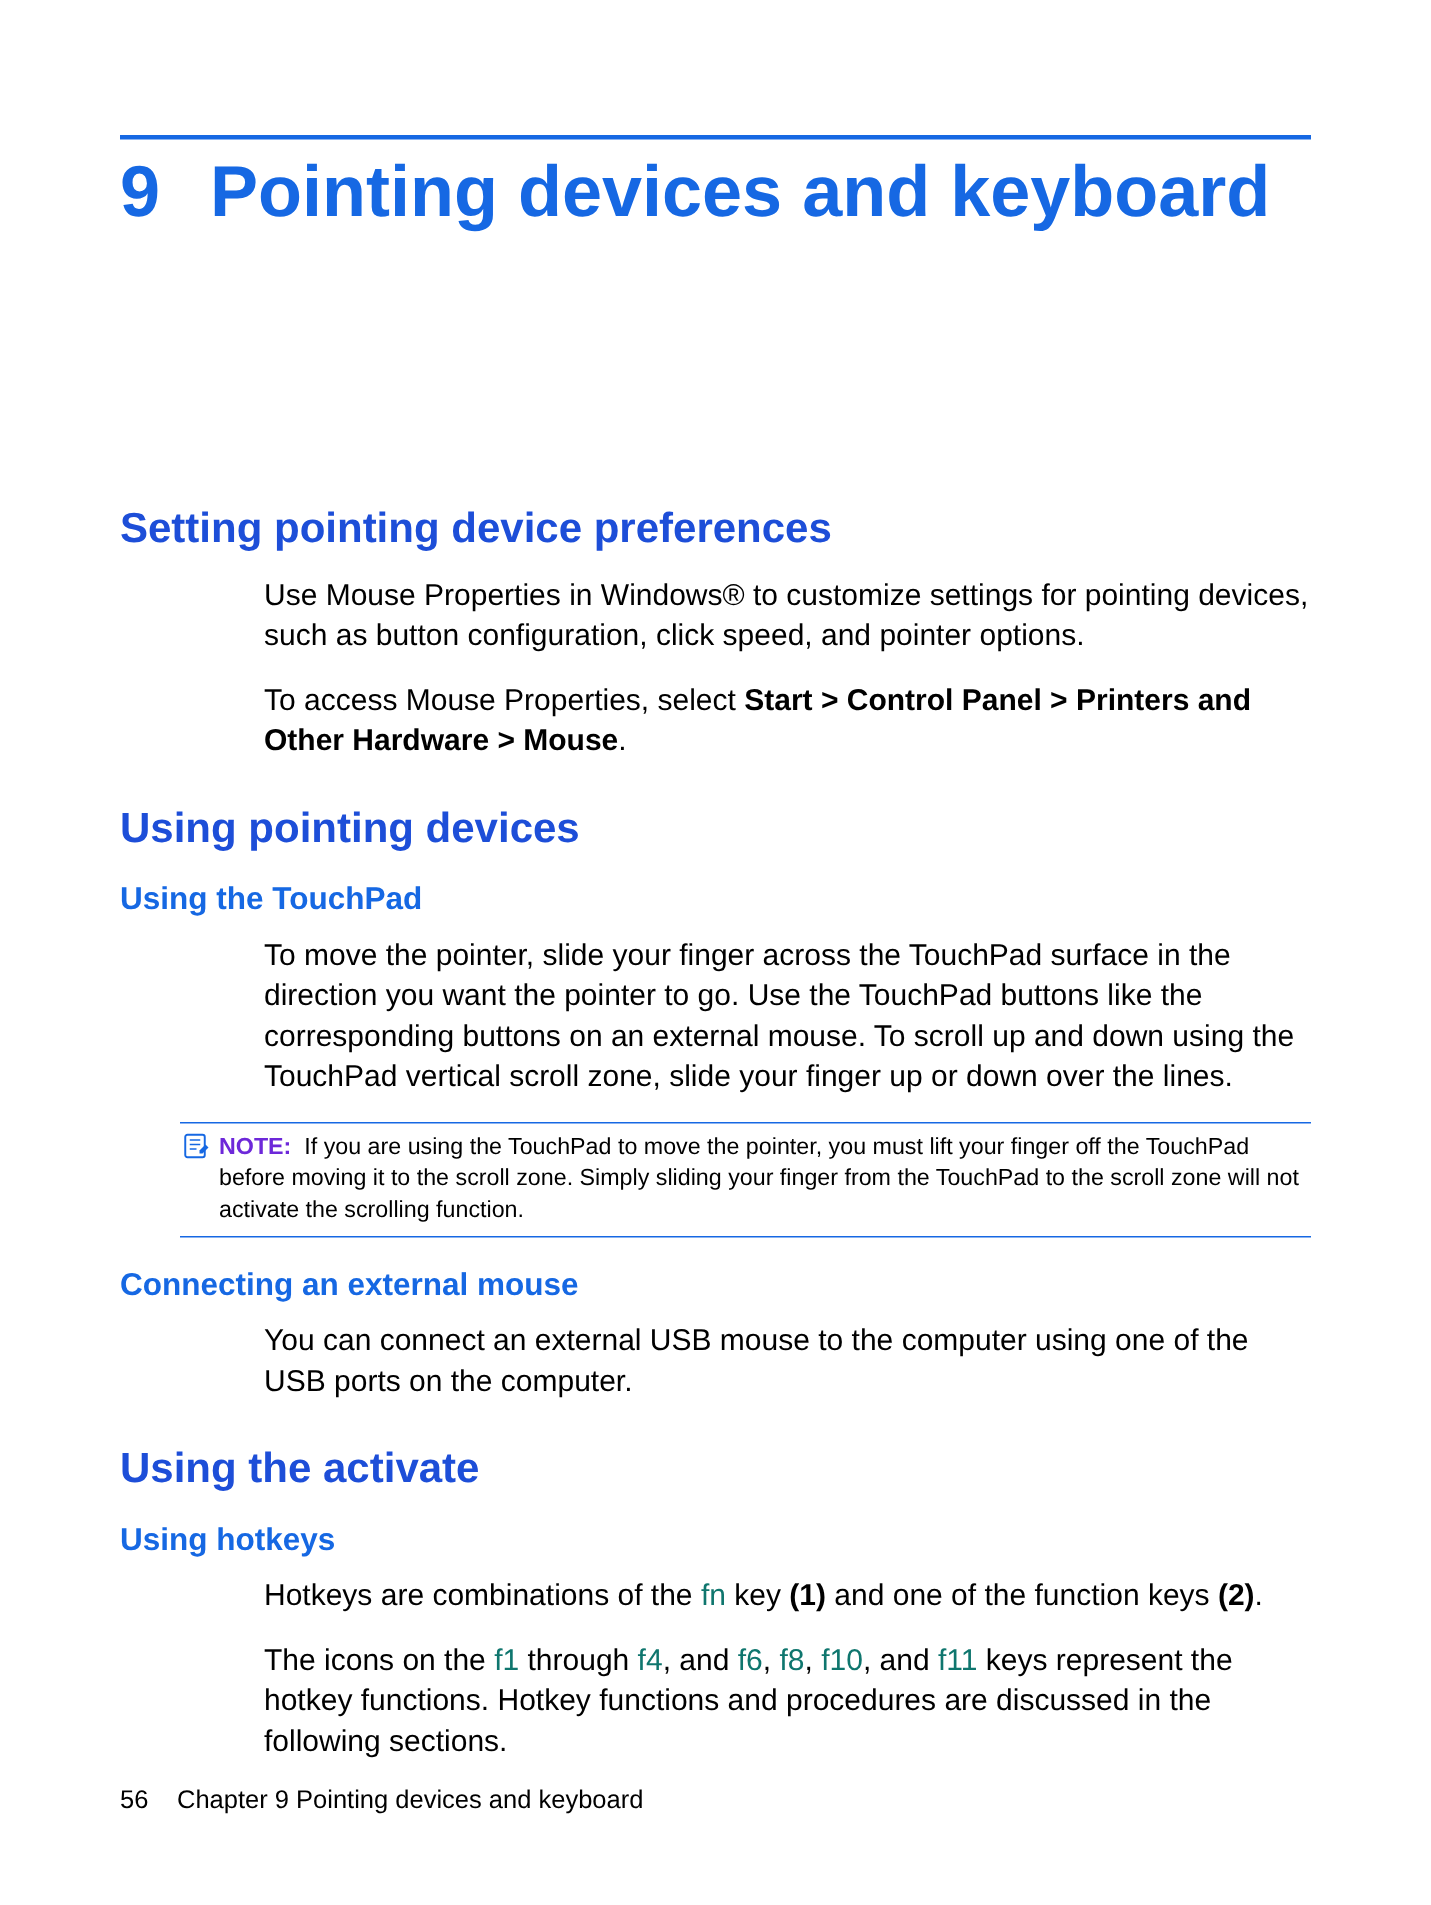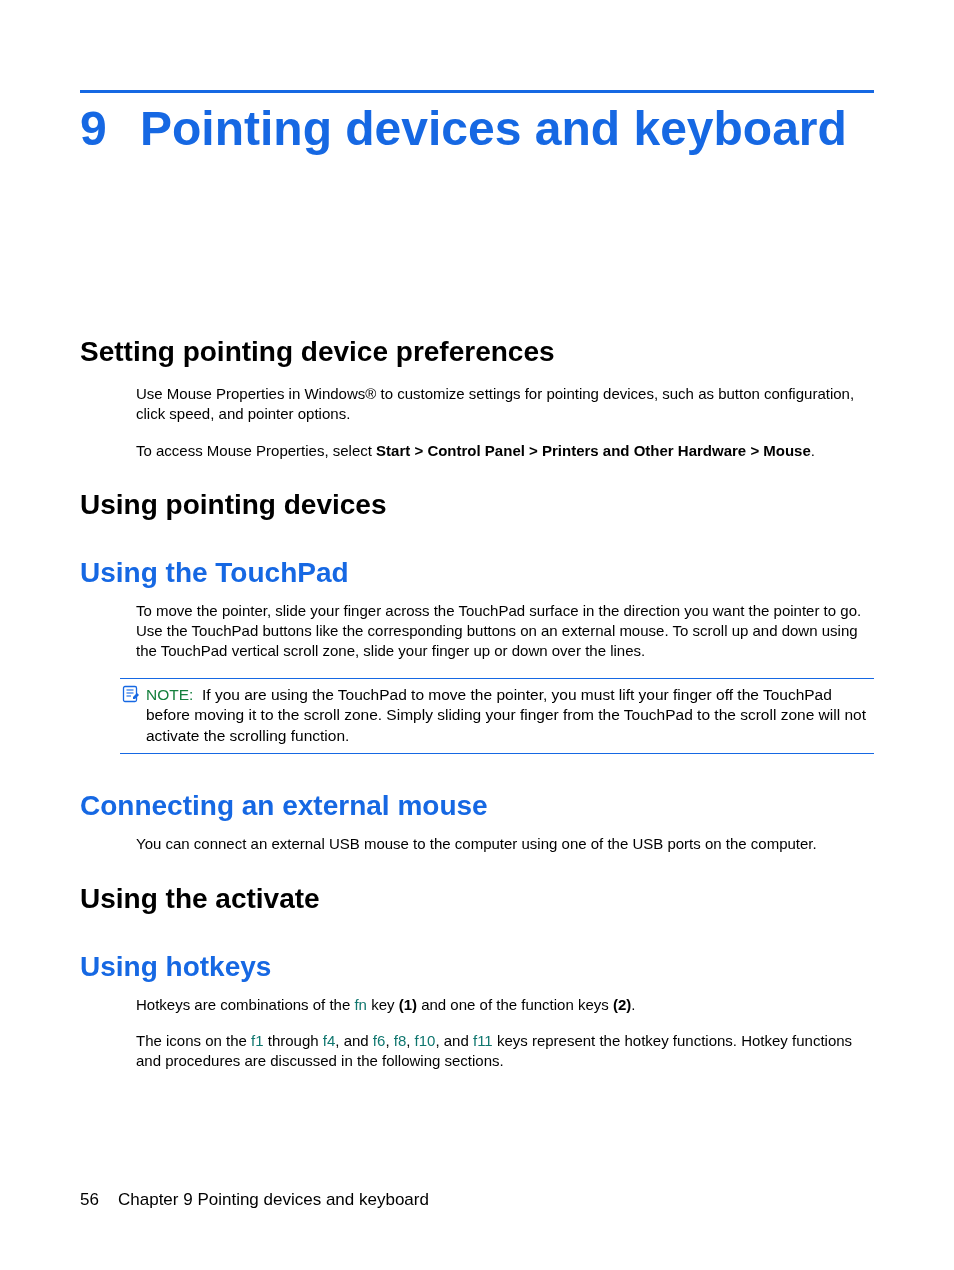--- a/index.html
+++ b/index.html
@@ -17,36 +17,36 @@
     margin-bottom: 8px;
   }
   .chapter-heading {
     color: #1668e3;
     font-size: 48px;
     font-weight: bold;
     margin-bottom: 180px;
   }
   .chapter-heading .num { display:inline-block; width: 60px; }
   .h1 {
-    color: #000000;
+    color: #1d4ed8;
     font-size: 28px;
     font-weight: bold;
     margin-top: 28px;
     margin-bottom: 16px;
   }
   .h2 {
     color: #1668e3;
-    font-size: 28px;
+    font-size: 21px;
     font-weight: bold;
-    margin-top: 36px;
+    margin-top: 20px;
     margin-bottom: 12px;
   }
   .body-indent {
-    margin-left: 56px;
-    font-size: 15px;
+    margin-left: 96px;
+    font-size: 20px;
     line-height: 1.35;
     margin-bottom: 16px;
   }
   .body-indent b { font-weight: bold; }
   .note-block {
     margin-left: 40px;
     border-top: 1px solid #1668e3;
     border-bottom: 1px solid #1668e3;
     padding: 6px 0 6px 0;
     font-size: 15.5px;
@@ -57,21 +57,21 @@
   .note-block .note-icon-wrap {
     position: absolute;
     left: 0;
     top: 6px;
     width: 22px;
     text-align: center;
   }
   .note-block .note-text {
     margin-left: 26px;
   }
-  .note-label { color: #15803d; font-weight: normal; }
+  .note-label { color: #6d28d9; font-weight: bold; }
   .key { color: #0f766e; }
   .footer {
     position: absolute;
     bottom: 60px;
     left: 80px;
     font-size: 17px;
   }
   .footer .pg { display:inline-block; width: 38px; }
 </style>
 </head>

